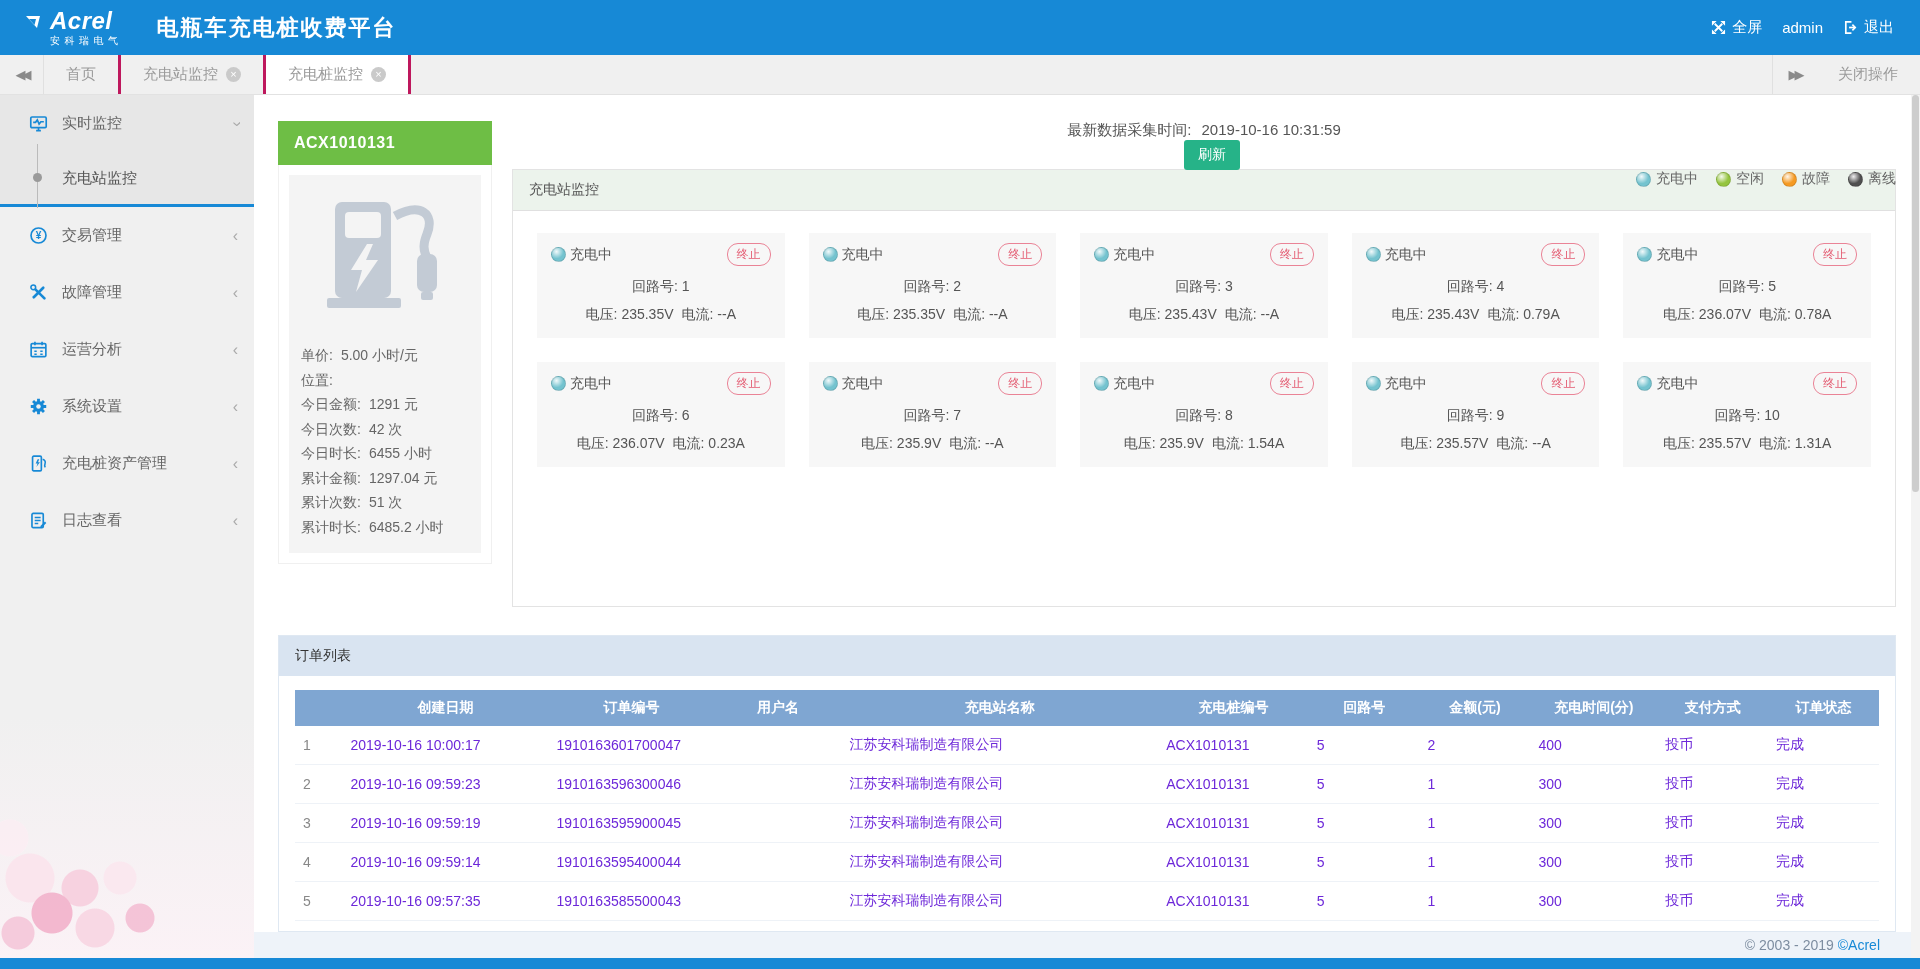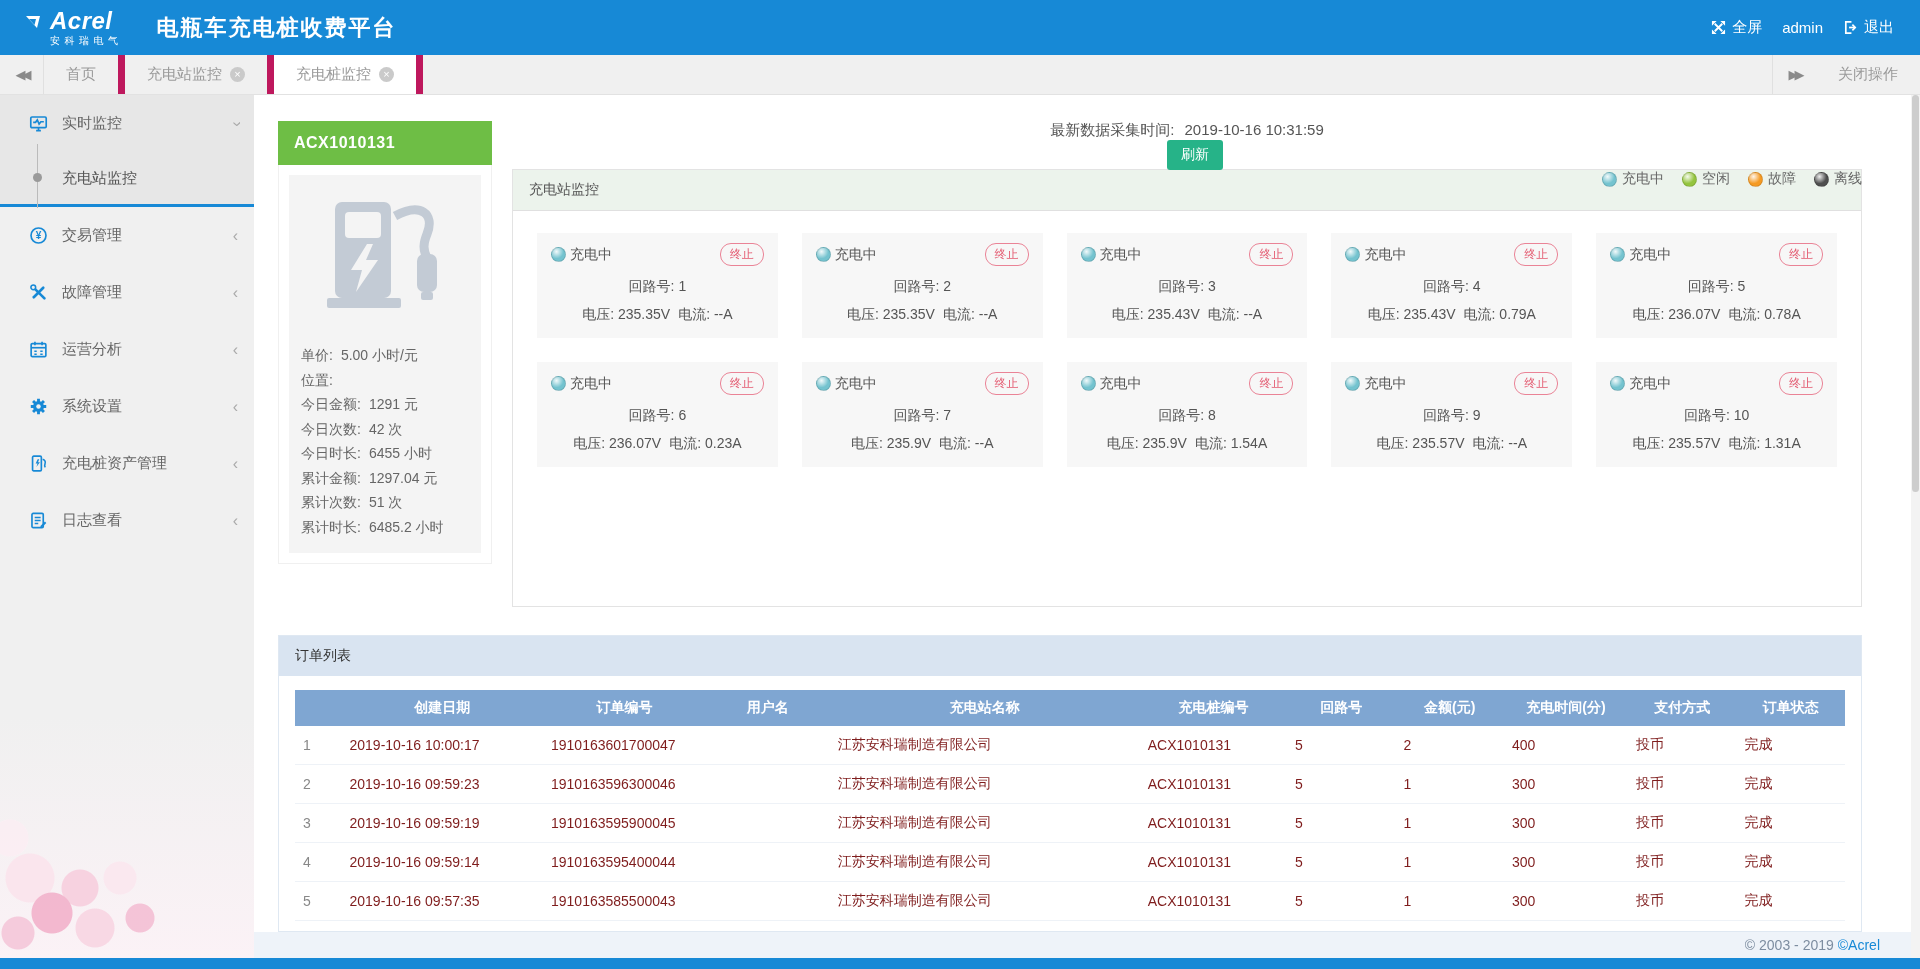--- a/index.html
+++ b/index.html
@@ -21,21 +21,21 @@
   .logo-cn{ font-size:10px; letter-spacing:4.5px; margin-top:3px; }
   .app-title{ color:#fff; font-size:22px; font-weight:bold; letter-spacing:2px; margin-left:34px; }
   .topbar-right{ margin-left:auto; display:flex; align-items:center; gap:20px; color:#fff; font-size:15px; }
   .topbar-item{ display:flex; align-items:center; gap:6px; cursor:pointer; }
 
   
   .tabbar{ height:40px; background:#f0f0f0; border-bottom:1px solid #e2e2e2; display:flex; align-items:stretch; flex:0 0 auto; }
   .tab-nav{ width:44px; display:flex; align-items:center; justify-content:center; color:#8a8a8a; font-size:13px; border-right:1px solid #e0e0e0; cursor:pointer; letter-spacing:-4px; }
   .tab-nav.right{ border-right:none; border-left:1px solid #e0e0e0; }
   .tabs{ display:flex; }
-  .tab{ display:flex; align-items:center; gap:8px; padding:0 22px; font-size:15px; color:#9a9a9a; border-right:7px solid #be185d; cursor:pointer; }
+  .tab{ display:flex; align-items:center; gap:8px; padding:0 22px; font-size:15px; color:#9a9a9a; border-right:3px solid #be185d; cursor:pointer; }
   .tab.active{ background:#fff; color:#999; }
   .tab-close{ width:15px; height:15px; border-radius:50%; background:#cacaca; color:#fff; font-size:11px; line-height:15px; text-align:center; }
   .tab-close::before{ content:"×"; }
   .tabbar-spacer{ flex:1; }
   .close-ops{ display:flex; align-items:center; padding:17px 22px; color:#9a9a9a; font-size:15px; cursor:pointer; }
 
   
   .body-row{ flex:1; display:flex; min-height:0; }
 
   
@@ -56,21 +56,21 @@
       radial-gradient(circle at 95px 200px, #f8d4e2 19px, transparent 20px),
       radial-gradient(circle at 140px 190px, #f4bcd2 14px, transparent 15px),
       radial-gradient(circle at 30px 150px, #fbe3ec 24px, transparent 25px),
       radial-gradient(circle at 80px 160px, #f7cddd 18px, transparent 19px),
       radial-gradient(circle at 10px 110px, #fceef4 18px, transparent 19px),
       radial-gradient(circle at 120px 150px, #fbe7ef 16px, transparent 17px);
   }
 
   
   .main{ flex:1; min-width:0; display:flex; flex-direction:column; background:#fff; position:relative; }
-  .main-content{ padding:26px 58px 0 24px; }
+  .main-content{ padding:26px 24px 0 24px; }
   .content-grid{ display:flex; gap:20px; }
 
   
   .station-card{ width:214px; flex:0 0 auto; }
   .station-head{ background:var(--station-green); color:#fff; font-size:16px; font-weight:bold; padding:13px 16px; letter-spacing:.5px; }
   .station-body{ background:#fff; border:1px solid #f0f0f0; border-top:none; padding:10px; }
   .station-inner{ background:#f4f4f4; padding:0 12px 14px; }
   .station-iconbox{ height:168px; display:flex; align-items:center; justify-content:center; }
   .info-line{ font-size:14px; color:#666; line-height:24.5px; white-space:nowrap; }
   .info-line .lbl{ margin-right:8px; }
@@ -97,21 +97,21 @@
   .rt-loop{ text-align:center; font-size:14px; color:#555; margin-top:12px; }
   .rt-vc{ text-align:center; font-size:14px; color:#555; margin-top:10px; white-space:nowrap; }
   .rt-vc .sep{ display:inline-block; width:8px; }
 
   
   .orders-panel{ margin-top:28px; border:1px solid #dfe8f2; }
   .orders-head{ background:#d9e4f1; padding:11px 16px; font-size:14px; color:#333; }
   .orders-body{ padding:14px 16px 10px; background:#fff; }
   table.orders{ width:100%; border-collapse:collapse; table-layout:fixed; }
   table.orders th{ background:#7fa6d2; color:#fff; font-size:14px; font-weight:bold; text-align:center; padding:9px 8px; }
-  table.orders td{ font-size:14px; color:#7f1d1d; padding:10px 8px; border-bottom:1px solid #eef2f7; white-space:nowrap; overflow:hidden; }
+  table.orders td{ font-size:14px; color:#6d28d9; padding:10px 8px; border-bottom:1px solid #eef2f7; white-space:nowrap; overflow:hidden; }
   table.orders td.idx{ color:#888; }
   col.c-idx{width:3%;} col.c-date{width:13%;} col.c-order{width:10.5%;} col.c-user{width:8%;}
   col.c-stn{width:20%;} col.c-pile{width:9.5%;} col.c-loop{width:7%;} col.c-amt{width:7%;}
   col.c-time{width:8%;} col.c-pay{width:7%;} col.c-status{width:7%;}
 
   
   .footer{ margin-top:auto; height:30px; background:#eef3f9; display:flex; align-items:center; justify-content:flex-end; padding-right:40px; font-size:14px; color:#7d8fa0; color:#7d8da0; }
   .footer .brand{ color:var(--accent); margin-left:4px; }
   .bottom-strip{ height:11px; background:var(--accent); flex:0 0 auto; }
 

